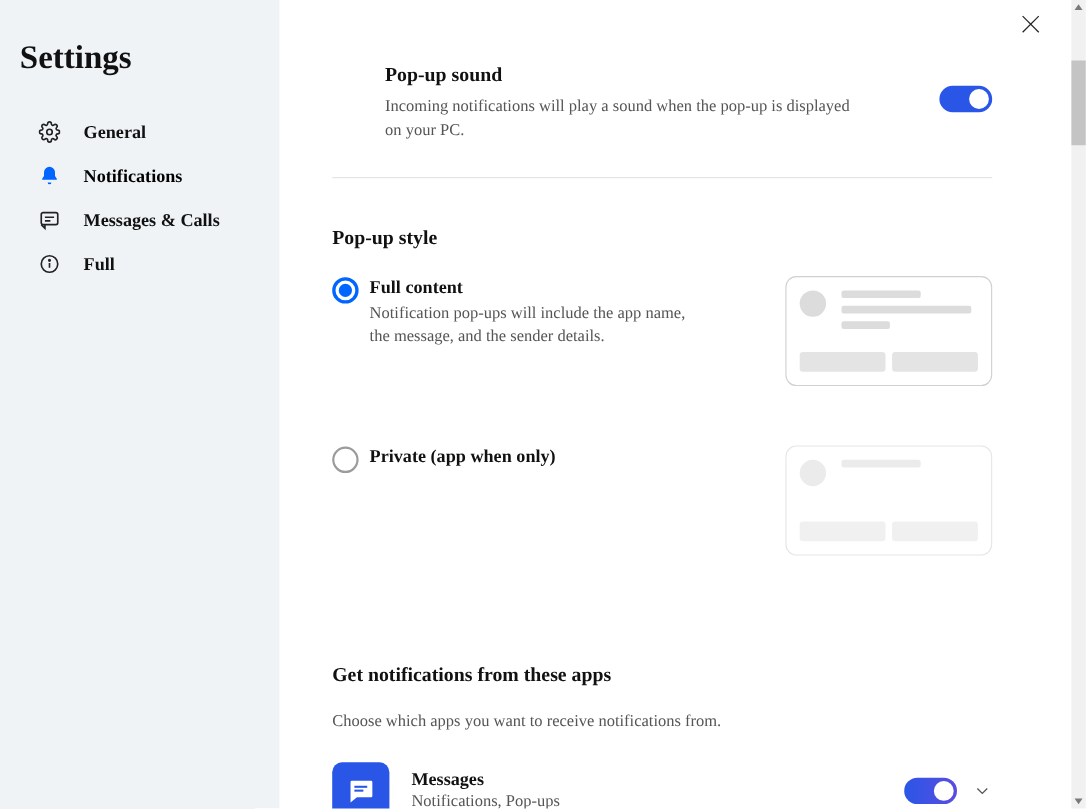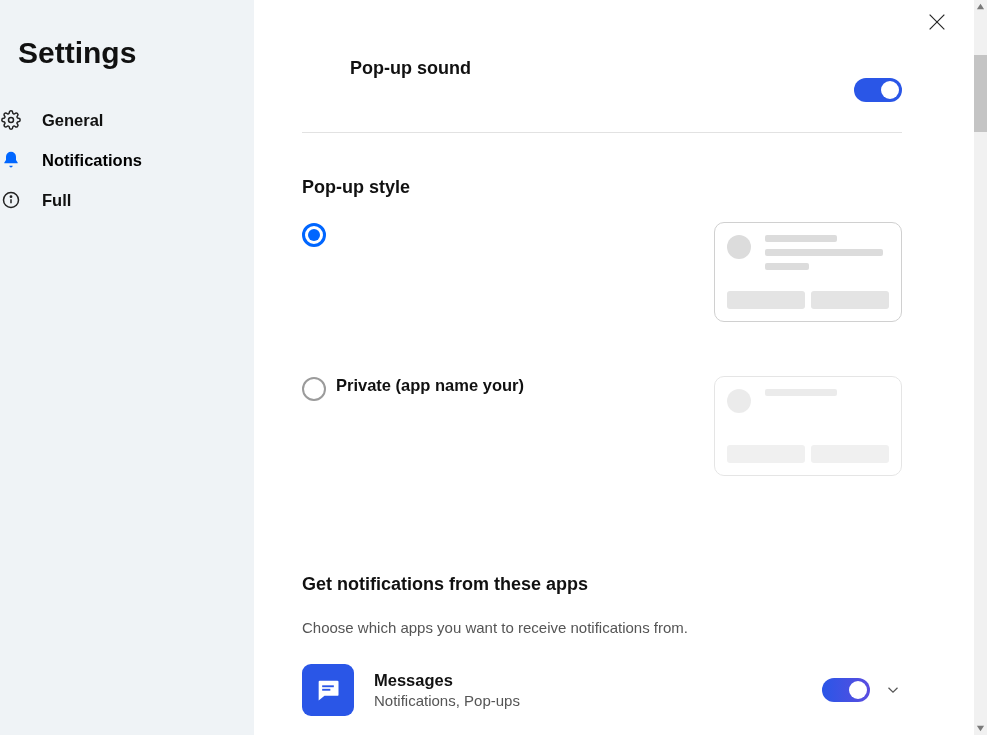--- a/index.html
+++ b/index.html
@@ -1,27 +1,27 @@
 <!DOCTYPE html>
 <html><head>
 <meta charset="utf-8">
 <style>
   * { box-sizing: border-box; margin: 0; padding: 0; }
   html, body { width: 987px; height: 735px; font-family: "Segoe UI", Arial, sans-serif; background: #fff; color: #111; overflow: hidden; }
-  .app { display: flex; width: 974px; height: 735px; }
+  .app { display: flex; width: 974px; height: 735px; font-family: Liberation Serif, serif; }
   .vscroll { position: absolute; top: 0; right: 0; width: 13px; height: 735px; background: #f1f1f1; }
   .vscroll-btn { position: absolute; width: 13px; height: 13px; display: flex; align-items: center; justify-content: center; cursor: pointer; }
   .vscroll-btn.top { top: 0; }
   .vscroll-btn.bottom { bottom: 0; }
   .vscroll-thumb { position: absolute; left: 0; width: 13px; top: 55px; height: 77px; background: #c4c4c4; }
 
   
   .sidebar { width: 254px; background: #eff3f6; padding-top: 36px; flex-shrink: 0; }
   .sidebar-title { font-size: 30px; font-weight: 700; padding-left: 18px; margin-bottom: 30px; }
-  .nav-item { display: flex; align-items: center; height: 40px; cursor: pointer; font-size: 16.5px; font-weight: 600; color: #111; text-align: right; }
+  .nav-item { display: flex; align-items: center; height: 40px; padding-left: 34px; cursor: pointer; font-size: 16.5px; font-weight: 600; color: #111; text-align: right; }
   .nav-item.active { color: #000000; }
   .nav-icon { width: 22px; height: 22px; margin-right: 20px; display: flex; align-items: center; justify-content: center; }
   .nav-icon svg { width: 20px; height: 20px; }
 
   
   .main { flex: 1; position: relative; padding: 0 0 0 48px; }
   .close-btn { position: absolute; top: 11px; right: 26px; width: 22px; height: 22px; cursor: pointer; }
   .close-btn svg { width: 22px; height: 22px; stroke: #222; stroke-width: 1.2; }
 
   .section { width: 600px; }
@@ -94,20 +94,29 @@
 
     <div class="nav-item active">
       <span class="nav-icon">
         <svg viewBox="0 0 24 24" fill="#0066ff">
             <path d="M12 2a6 6 0 0 0-6 6v4l-2 3v1h16v-1l-2-3V8a6 6 0 0 0-6-6zm-2 17a2 2 0 0 0 4 0h-4z"></path>
           </svg>
       </span>
       <span>Notifications</span>
     </div>
 
+    <div class="nav-item">
+      <span class="nav-icon">
+        <svg viewBox="0 0 24 24" fill="none" stroke="#222" stroke-width="1.8">
+            <rect x="3" y="4" width="18" height="13" rx="2"></rect>
+            <path d="M7 9h10M7 13h6M3 17l4 4v-4"></path>
+          </svg>
+      </span>
+      <span>Messages &amp; Calls</span>
+    </div>
 
     <div class="nav-item">
       <span class="nav-icon">
         <svg viewBox="0 0 24 24" fill="none" stroke="#222" stroke-width="1.8">
             <circle cx="12" cy="12" r="9"></circle>
             <line x1="12" y1="11" x2="12" y2="16"></line>
             <circle cx="12" cy="8" r="0.8" fill="#222"></circle>
           </svg>
       </span>
       <span>Full</span>
@@ -120,32 +129,37 @@
           <line x1="4" y1="4" x2="20" y2="20"></line>
           <line x1="20" y1="4" x2="4" y2="20"></line>
         </svg>
     </div>
 
     <div class="section">
 
       <div class="row">
         <div class="row-text">
           <div class="row-title">Pop-up sound</div>
+          <div class="row-desc">Incoming notifications will play a sound when the pop-up is displayed on your PC.</div>
         </div>
         <div class="toggle">
           <div class="knob"></div>
         </div>
       </div>
 
       <div class="style-section">
         <div class="section-title">Pop-up style</div>
 
         <div class="radio-row">
           <div class="radio-left">
             <div class="radio selected"></div>
+            <div class="radio-text">
+              <div class="radio-title">Full content</div>
+              <div class="radio-desc">Notification pop-ups will include the app name, the message, and the sender details.</div>
+            </div>
           </div>
           <div class="preview">
             <div class="preview-top">
               <div class="preview-avatar"></div>
               <div class="preview-lines">
                 <div class="preview-line w1"></div>
                 <div class="preview-line w2"></div>
                 <div class="preview-line w3"></div>
               </div>
             </div>
@@ -153,21 +167,21 @@
               <div class="preview-btn"></div>
               <div class="preview-btn"></div>
             </div>
           </div>
         </div>
 
         <div class="radio-row">
           <div class="radio-left">
             <div class="radio"></div>
             <div class="radio-text">
-              <div class="radio-title">Private (app name your)</div>
+              <div class="radio-title">Private (app when only)</div>
             </div>
           </div>
           <div class="preview dim">
             <div class="preview-top">
               <div class="preview-avatar"></div>
               <div class="preview-lines">
                 <div class="preview-line w1"></div>
               </div>
             </div>
             <div class="preview-bottom">

